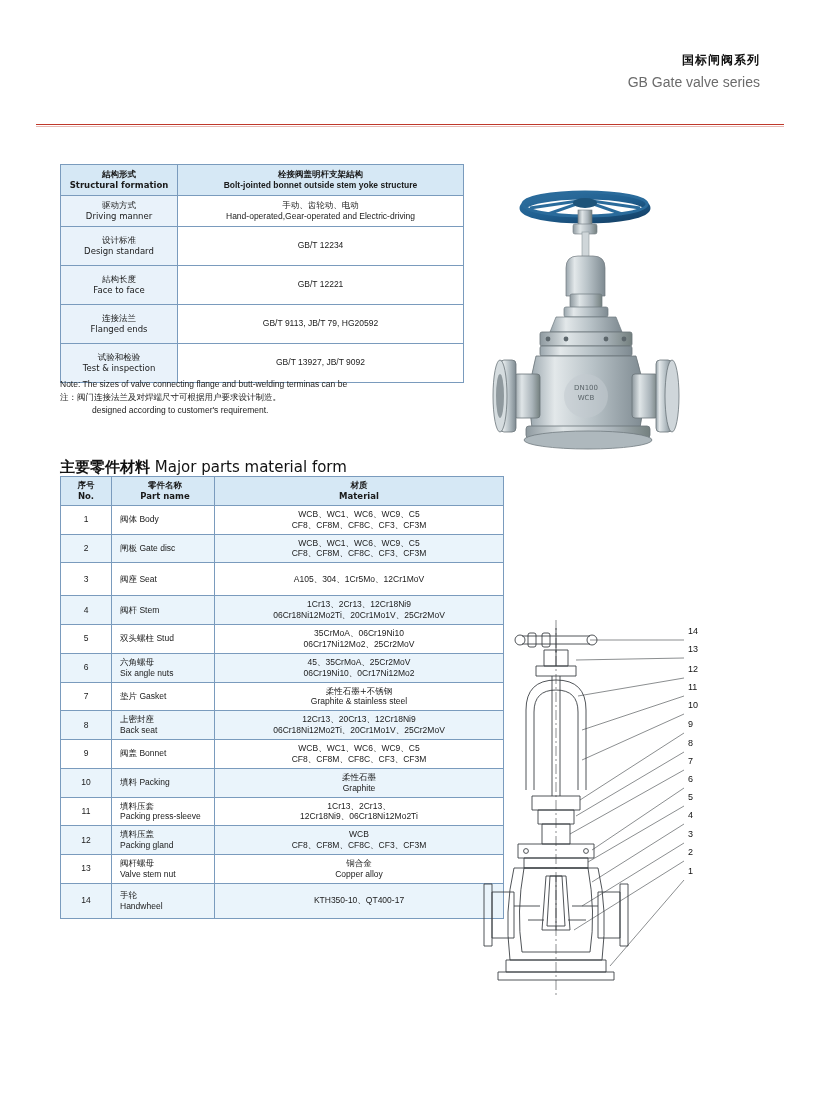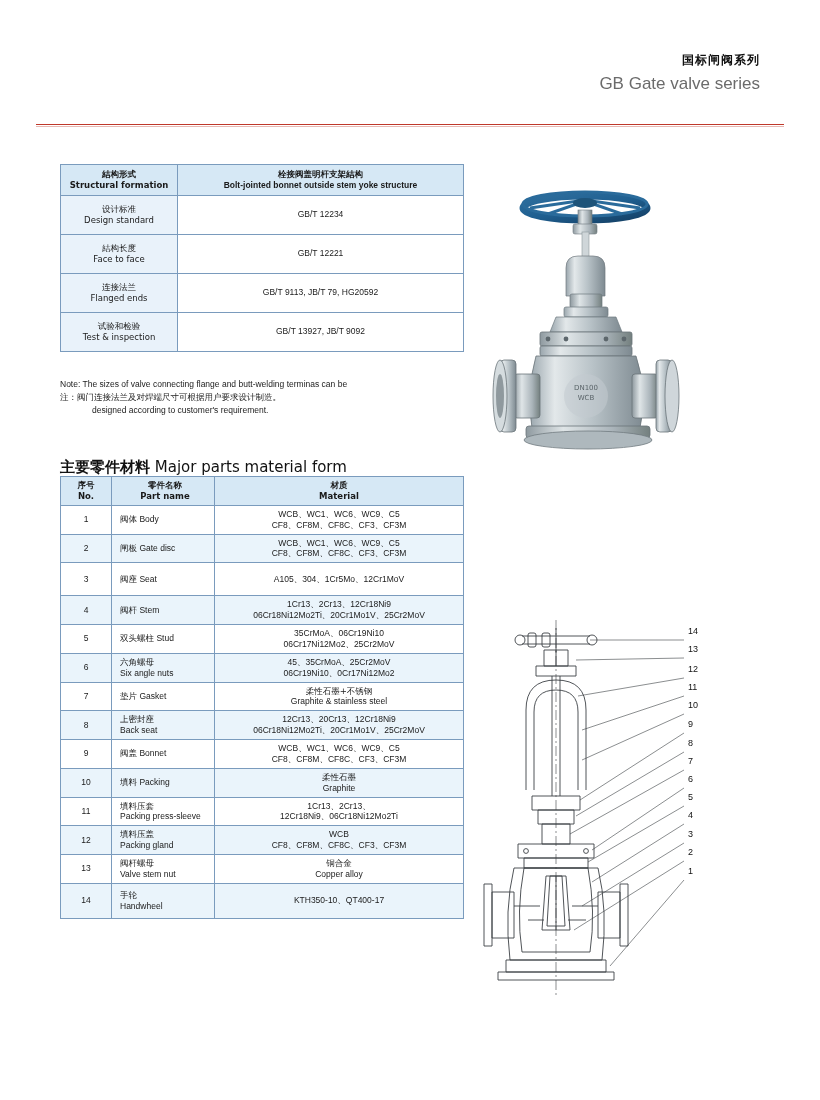--- a/index.html
+++ b/index.html
@@ -17,21 +17,21 @@
   .header {
     position:absolute; left:0; top:52px; width:820px;
     text-align:right;
   }
   .header .cn {
     font-size:12px; font-weight:bold; color:#111;
     letter-spacing:1px; padding-right:60px;
     font-family:"DejaVu Sans", sans-serif;
   }
   .header .en {
-    font-size:17px; color:#6b6b6b; padding-right:60px;
+    font-size:14px; color:#6b6b6b; padding-right:60px;
     margin-top:5px;
   }
   .header-rule {
     position:absolute; left:36px; top:124px; width:748px; height:0;
     border-top:1px solid #c0392b;
   }
   .header-rule2 {
     position:absolute; left:36px; top:126px; width:748px; height:0;
     border-top:1px solid #e6b8b3;
   }
@@ -63,21 +63,21 @@
   .tspec td.lbl { width:108px; background:#e9f2fa; }
   .tspec tr.head td { background:#d6e8f5; font-weight:bold; }
   .tspec td.val { padding:4px 6px; }
 
   .note {
     position:absolute; left:60px; top:378px; width:420px;
     font-size:8.5px; line-height:1.5; color:#222;
   }
   .note .row { white-space:nowrap; }
 
-  .tparts { left:60px; top:476px; width:404px; }
+  .tparts { left:60px; top:476px; width:444px; }
   .tparts tr.head td { background:#d6e8f5; font-weight:bold; text-align:center; }
   .tparts td.no { width:42px; text-align:center; }
   .tparts td.pn { width:90px; padding-left:8px; }
   .tparts td.mat { text-align:center; }
   .tparts tr.alt td { background:#eaf4fb; }
   .cjk { font-family:"DejaVu Sans", sans-serif; }
 
   
   .photo {
     position:absolute; left:470px; top:160px; width:300px; height:350px;
@@ -109,20 +109,30 @@
   <table class="tspec">
     <tbody>
       <tr class="head">
         <td class="lbl cjk">
           <div>結构形式</div>
           <div>Structural formation</div>
         </td>
         <td class="val">
           <div class="cjk">栓接阀盖明杆支架結构</div>
           <div>Bolt-jointed bonnet outside stem yoke structure</div>
+        </td>
+      </tr>
+      <tr>
+        <td class="lbl cjk">
+          <div>驱动方式</div>
+          <div>Driving manner</div>
+        </td>
+        <td class="val">
+          <div class="cjk">手动、齿轮动、电动</div>
+          <div>Hand-operated,Gear-operated and Electric-driving</div>
         </td>
       </tr>
       <tr>
         <td class="lbl cjk">
           <div>设计标准</div>
           <div>Design standard</div>
         </td>
         <td class="val" style="height:30px;">
           <div>GB/T 12234</div>
         </td>

